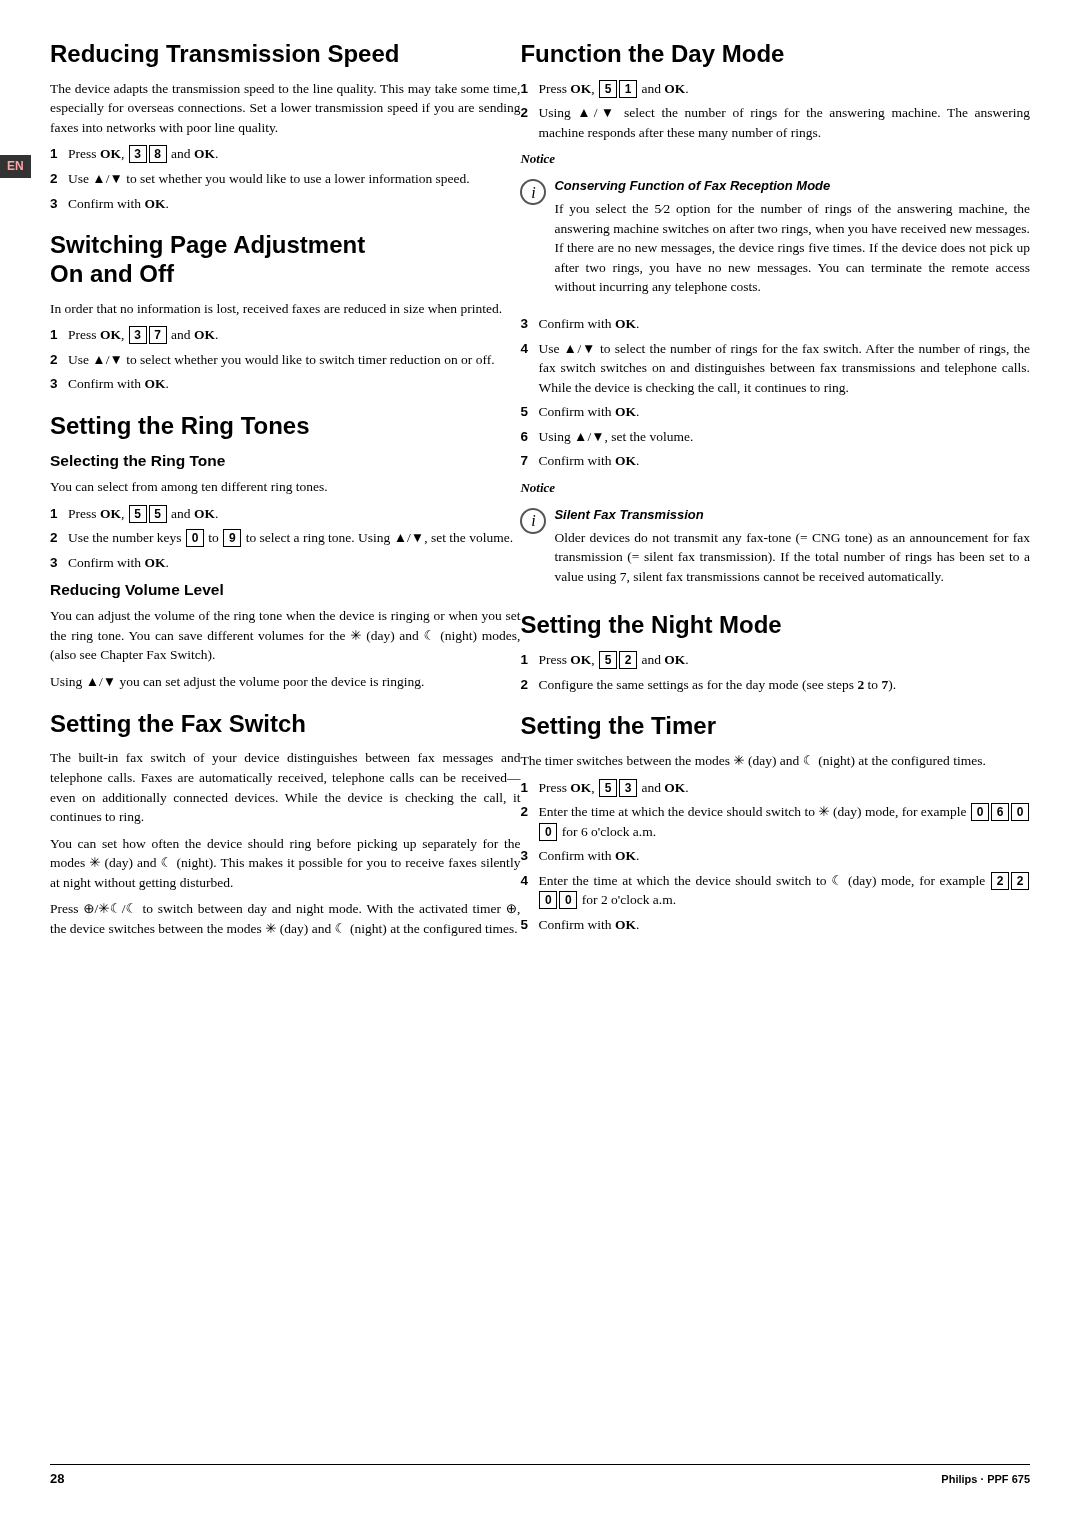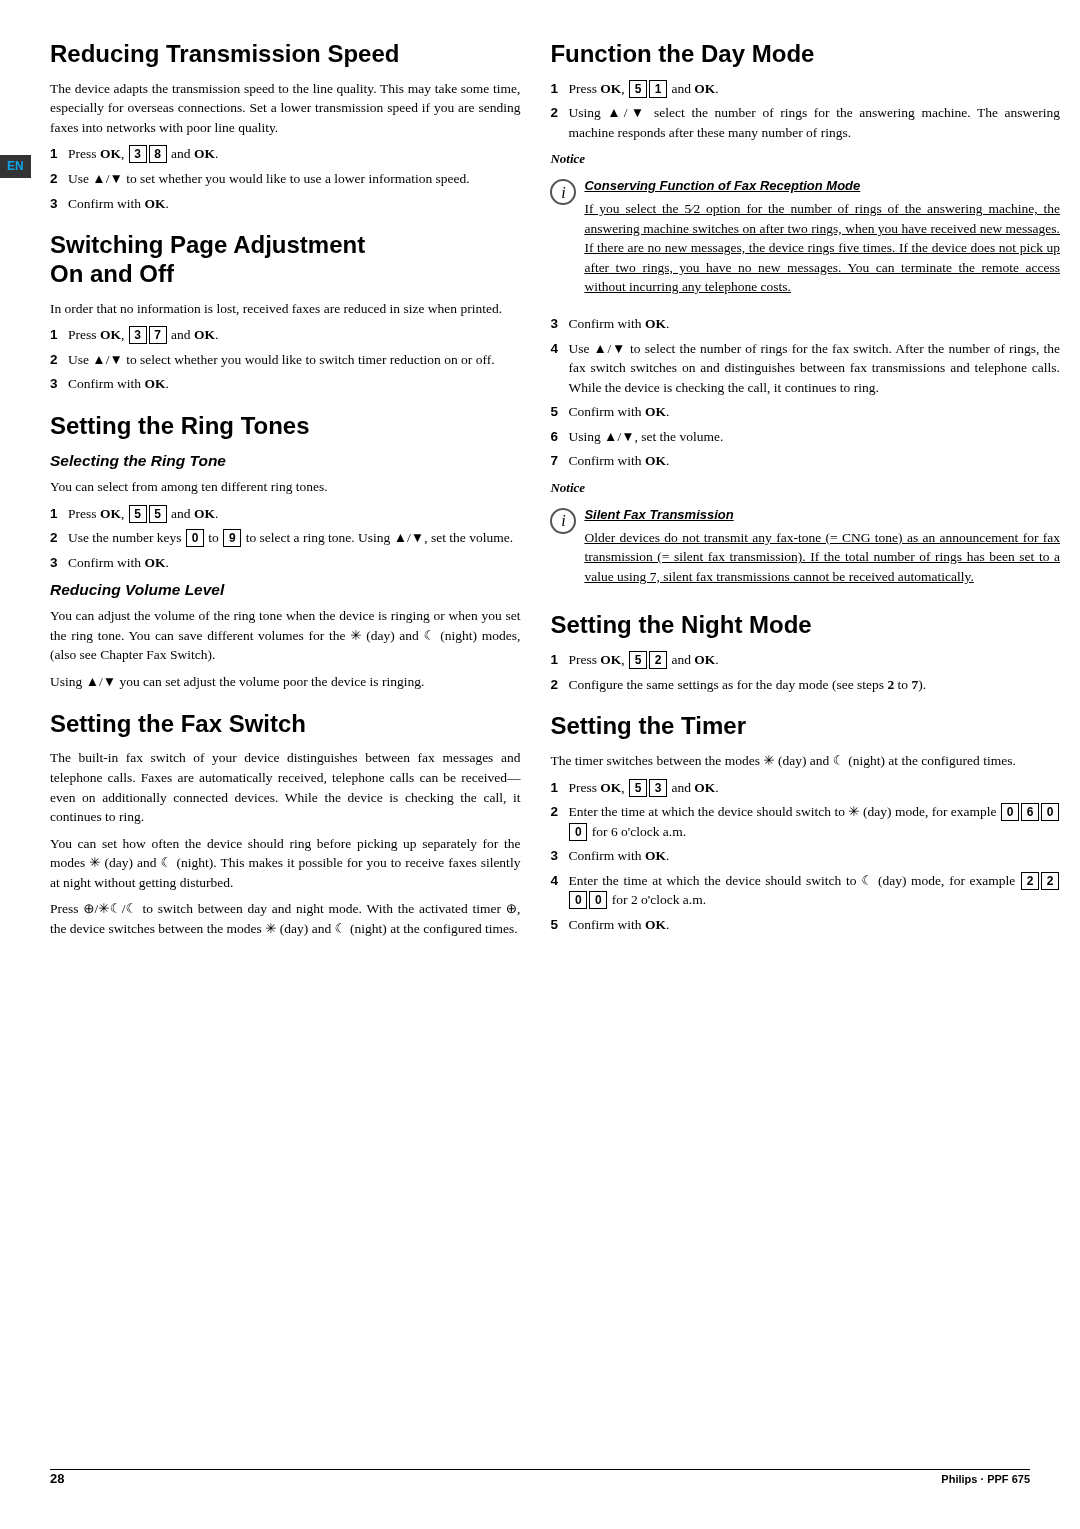--- a/index.html
+++ b/index.html
@@ -16,21 +16,20 @@
       width: 1080px;
       min-height: 1529px;
       padding: 40px 50px 40px 50px;
       position: relative;
       display: flex;
       flex-direction: column;
     }
     .two-col {
       display: flex;
       flex-direction: row;
-      gap: 30px;
       flex: 1;
     }
     .col-left {
       width: 48%;
       flex-shrink: 0;
     }
     .col-right {
       width: 52%;
       flex-shrink: 0;
     }
@@ -40,21 +39,20 @@
       font-weight: 900;
       margin-bottom: 10px;
       line-height: 1.2;
     }
     h3.sub-title {
       font-family: "Arial", sans-serif;
       font-size: 15.5px;
       font-weight: 700;
       margin-bottom: 6px;
       line-height: 1.3;
-      font-style: italic;
     }
     p {
       margin-bottom: 7px;
       text-align: justify;
     }
     .steps {
       margin-left: 0;
       padding-left: 0;
       list-style: none;
       margin-bottom: 8px;
@@ -109,46 +107,46 @@
       align-items: center;
       justify-content: center;
       font-style: italic;
       font-size: 16px;
       font-family: "Times New Roman", serif;
       flex-shrink: 0;
       margin-top: 2px;
     }
     .notice-content {
       flex: 1;
-      text-decoration: underline;
     }
     .notice-title {
       font-weight: 700;
       font-style: italic;
       font-family: "Arial", sans-serif;
       font-size: 13px;
       margin-bottom: 3px;
     }
     .en-badge {
       background: #333;
-      color: #0ea5e9;
+      color: #fca5a5;
       font-family: "Arial", sans-serif;
       font-size: 12px;
       font-weight: 700;
       padding: 3px 7px;
       position: absolute;
       left: 0;
       top: 155px;
     }
     .footer {
       display: flex;
       justify-content: space-between;
       align-items: center;
       margin-top: 20px;
       border-top: 1.5px solid #000;
+      padding-top: 5px;
     }
     .footer-page {
       font-family: "Arial", sans-serif;
       font-size: 13px;
       font-weight: 700;
     }
     .footer-brand {
       font-family: "Arial", sans-serif;
       font-size: 11px;
       font-weight: 700;

